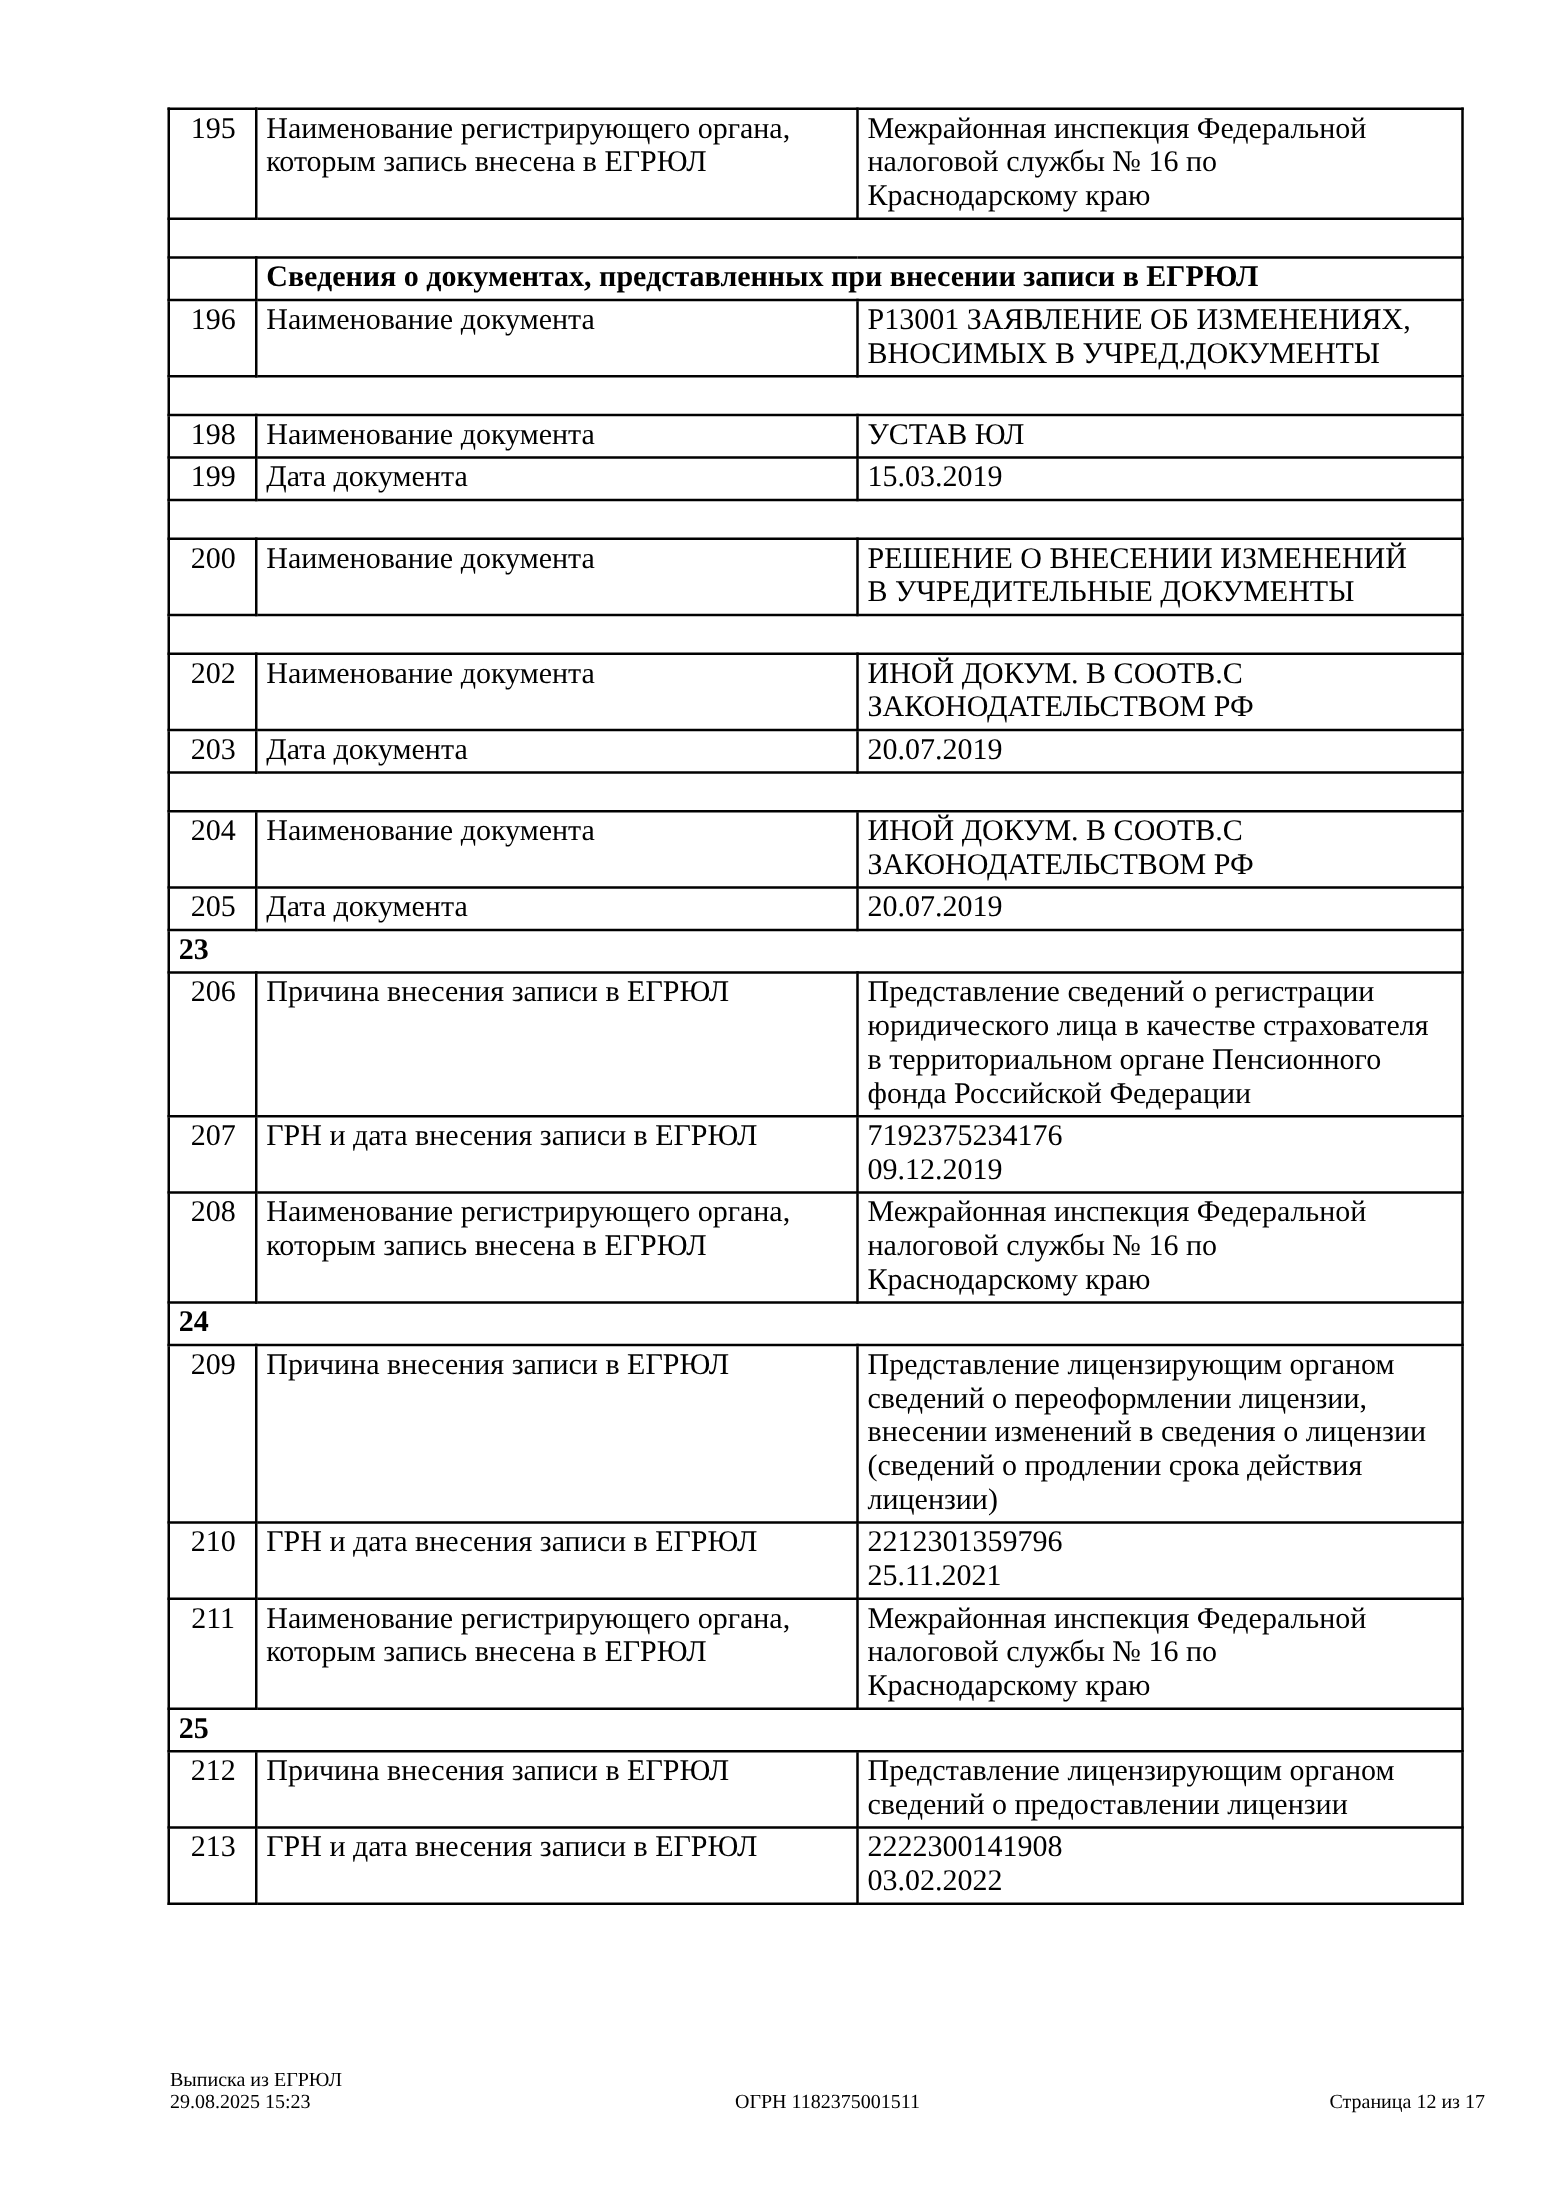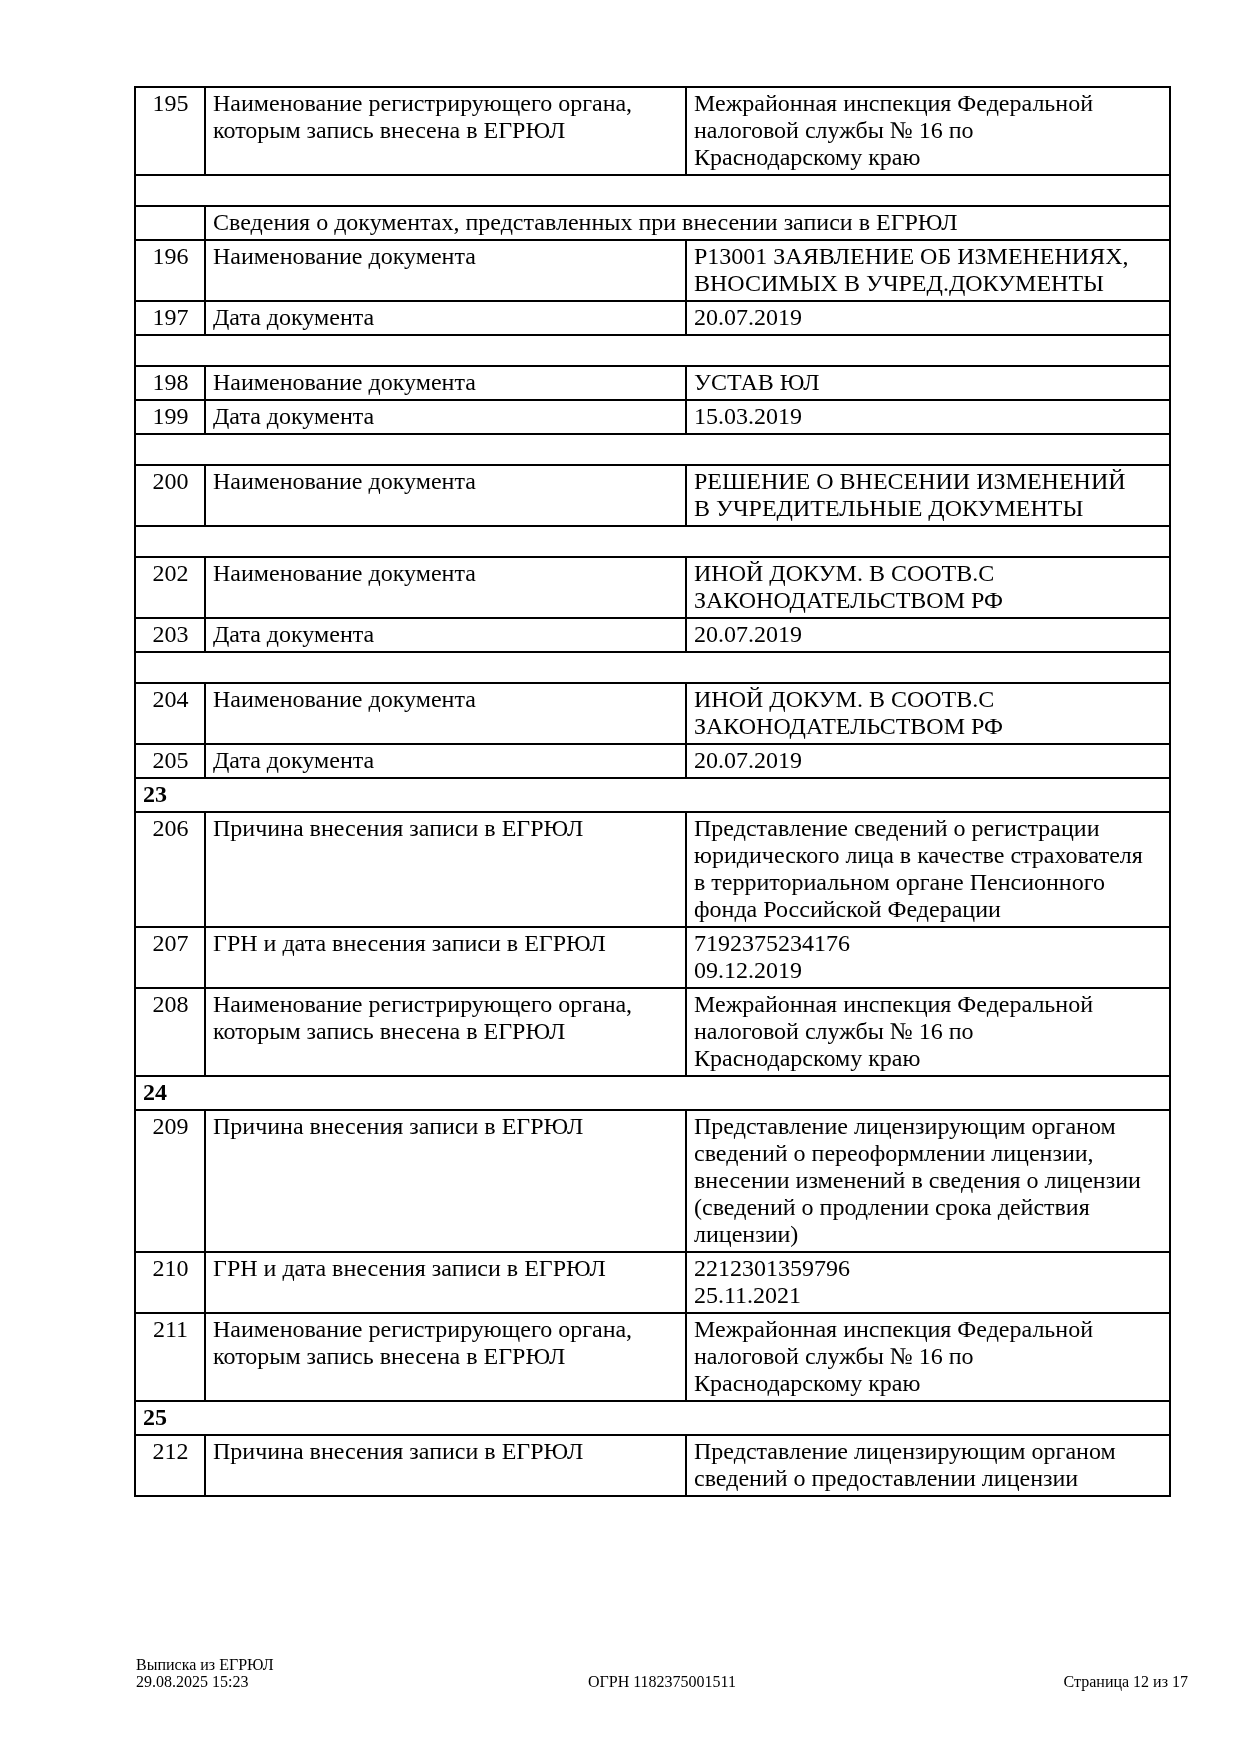--- a/index.html
+++ b/index.html
@@ -37,20 +37,21 @@
   tr.row-spacer td {
     height: 29px;
     padding: 0;
   }
   td.c-section {
     text-align: left;
     font-weight: bold;
   }
   td.c-group {
     padding-left: 7px;
+    font-weight: bold;
   }
   .footer {
     position: absolute;
     left: 112px;
     top: 1656px;
     width: 1052px;
     display: grid;
     grid-template-columns: 1fr auto 1fr;
     align-items: end;
     font-size: 16px;
@@ -84,25 +85,20 @@
       <tr class="row-group">
     <td class="c-num"></td>
     <td class="c-group" colspan="2">Сведения о документах, представленных при внесении записи в ЕГРЮЛ</td>
   </tr>
       <tr class="row-field">
     <td class="c-num">196</td>
     <td class="c-label">Наименование документа</td>
     <td class="c-value">Р13001 ЗАЯВЛЕНИЕ ОБ ИЗМЕНЕНИЯХ,
 ВНОСИМЫХ В УЧРЕД.ДОКУМЕНТЫ</td>
   </tr>
-      <tr class="row-field">
-    <td class="c-num">197</td>
-    <td class="c-label">Дата документа</td>
-    <td class="c-value">20.07.2019</td>
-  </tr>
       <tr class="row-spacer">
     <td colspan="3"></td>
   </tr>
       <tr class="row-field">
     <td class="c-num">198</td>
     <td class="c-label">Наименование документа</td>
     <td class="c-value">УСТАВ ЮЛ</td>
   </tr>
       <tr class="row-field">
     <td class="c-num">199</td>
@@ -198,20 +194,26 @@
 Краснодарскому краю</td>
   </tr>
       <tr class="row-section">
     <td class="c-section" colspan="3">25</td>
   </tr>
       <tr class="row-field">
     <td class="c-num">212</td>
     <td class="c-label">Причина внесения записи в ЕГРЮЛ</td>
     <td class="c-value">Представление лицензирующим органом
 сведений о предоставлении лицензии</td>
+  </tr>
+      <tr class="row-field">
+    <td class="c-num">213</td>
+    <td class="c-label">ГРН и дата внесения записи в ЕГРЮЛ</td>
+    <td class="c-value">2222300141908
+03.02.2022</td>
   </tr>
     </tbody>
 </table>
 
 <div class="footer">
   <div class="f-left">
     <div>Выписка из ЕГРЮЛ</div>
     <div>29.08.2025 15:23</div>
   </div>
   <div class="f-center">ОГРН 1182375001511</div>

